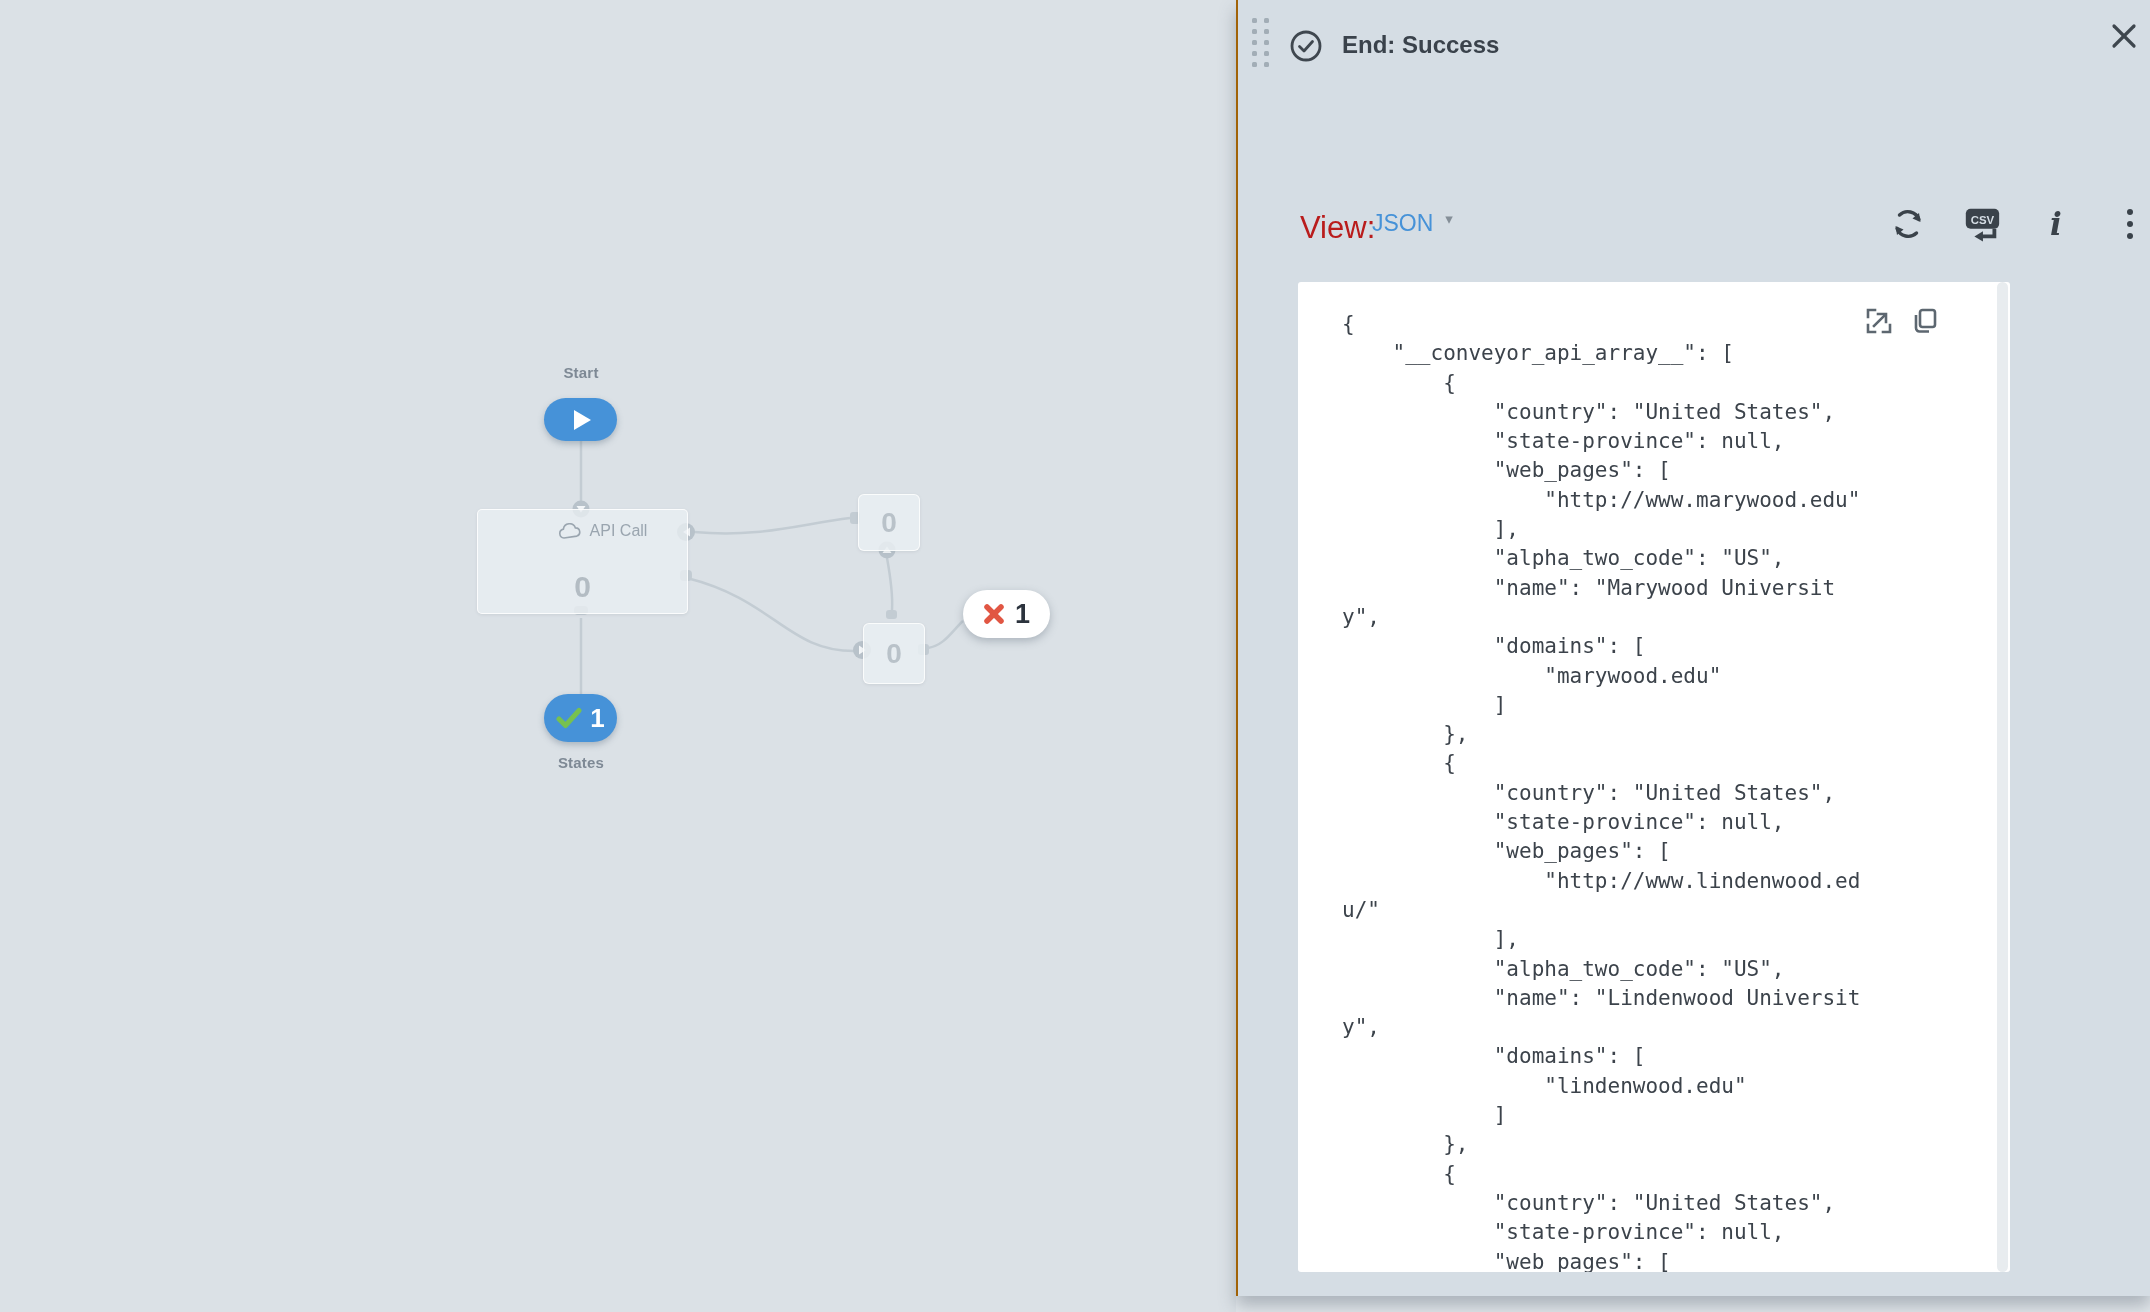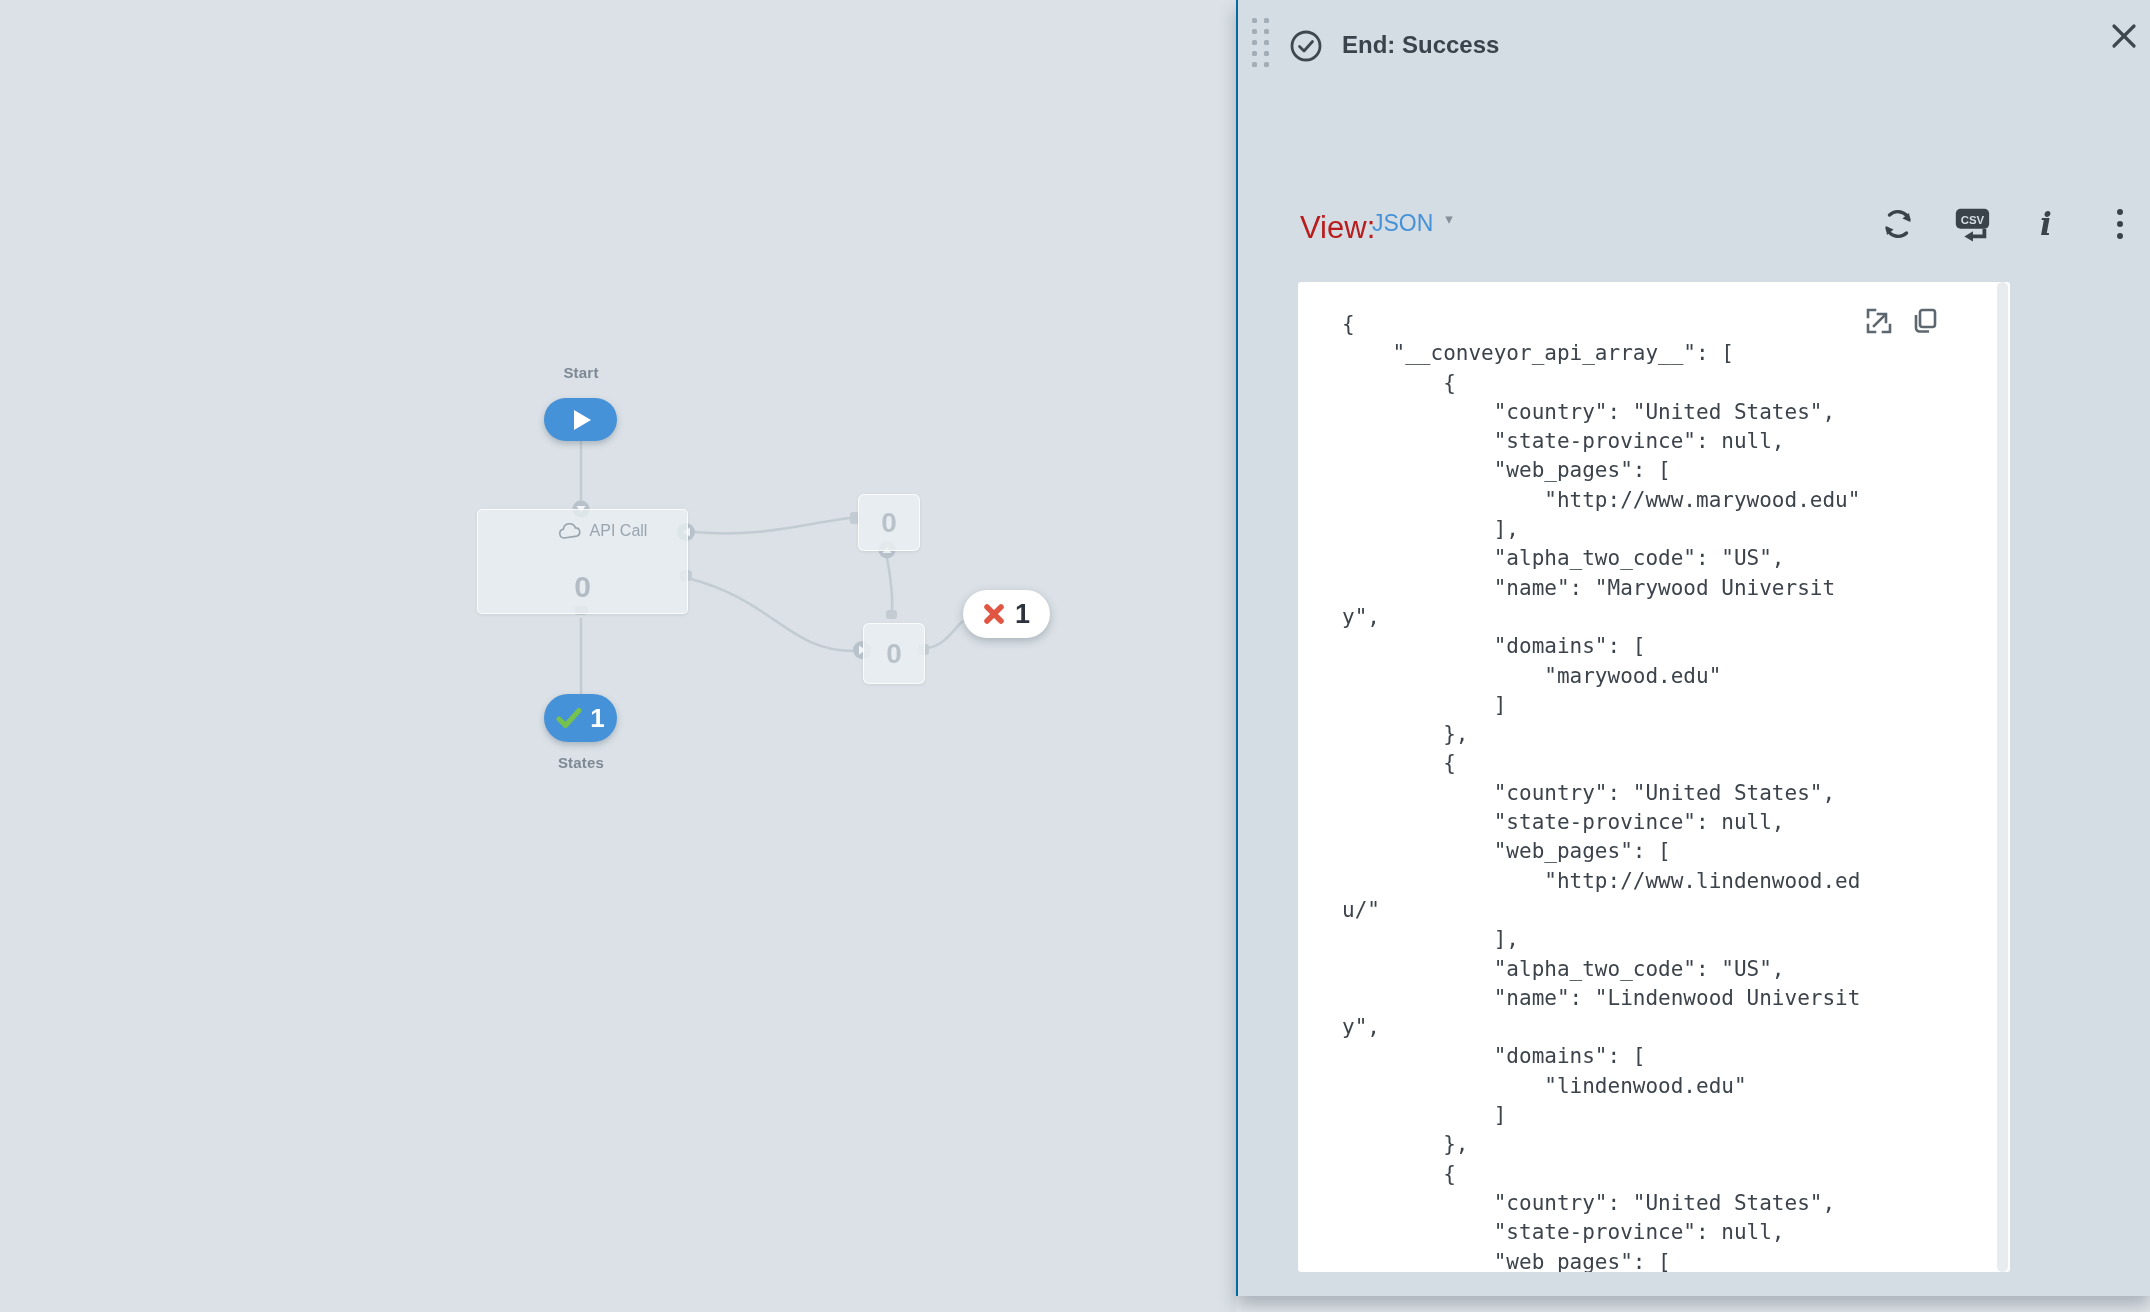--- a/index.html
+++ b/index.html
@@ -32,21 +32,21 @@
   .x-pill{
     position:absolute;left:963px;top:590px;width:87px;height:48px;border-radius:24px;
     background:#ffffff;box-shadow:0 3px 8px rgba(80,95,110,.35);
     display:flex;align-items:center;justify-content:center;gap:10px;
   }
   .x-pill .one{font-size:27px;font-weight:bold;color:#2c333d;}
   .final-one{font-size:26px;font-weight:bold;color:#ffffff;margin-left:8px;}
   
   #panel{
     position:absolute;left:1236px;top:0;width:914px;height:1296px;
-    background:#d5dde4;border-left:2px solid #0369a1;box-sizing:border-box;
+    background:#d5dde4;border-left:2px solid #a16207;box-sizing:border-box;
     box-shadow:0 10px 16px rgba(70,80,95,.35);
   }
   .drag-handle{position:absolute;left:14px;top:18px;display:grid;grid-template-columns:repeat(2,5px);grid-auto-rows:5px;gap:6px 7px;}
   .drag-handle span{width:5px;height:5px;border-radius:1.5px;background:#a2adb6;}
   .hdr-icon{position:absolute;left:49px;top:27px;color:#3f474f;}
   .panel-title{position:absolute;left:104px;top:31px;font-size:24px;font-weight:bold;color:#3a424b;}
   .close-btn{position:absolute;left:868px;top:18px;width:36px;height:36px;display:flex;align-items:center;justify-content:center;color:#3e464e;cursor:pointer;}
   
   .tabs{position:absolute;left:60px;top:96px;width:828px;height:68px;display:flex;}
   .tab{flex:1;display:flex;align-items:center;justify-content:center;font-size:23px;cursor:pointer;position:relative;}
@@ -54,21 +54,21 @@
   .tab.active{color:#3a424b;font-weight:600;}
   .tab-underline{position:absolute;left:0;bottom:0;width:100%;}
   .tab.inactive .tab-underline{height:3px;background:#939da5;}
   .tab.active .tab-underline{height:6px;background:#4692d8;}
   
   .view-row{position:absolute;left:60px;top:200px;width:852px;height:48px;}
   .view-label{position:absolute;left:2px;top:10px;font-size:31px;color:#b91c1c;}
   .view-select{position:absolute;left:74px;top:10px;display:flex;align-items:flex-start;gap:12px;cursor:pointer;}
   .view-value{font-size:23px;color:#4692d8;}
   .view-caret{font-size:15px;color:#858f98;}
-  .row-icons{position:absolute;right:10px;top:0px;height:48px;display:flex;align-items:center;gap:34px;color:#3a424a;}
+  .row-icons{position:absolute;right:0px;top:0px;height:48px;display:flex;align-items:center;gap:34px;color:#3a424a;}
   .icon-btn{width:40px;height:44px;display:flex;align-items:center;justify-content:center;cursor:pointer;}
   .info-glyph{font-family:"DejaVu Serif",serif;font-style:italic;font-weight:bold;font-size:31px;color:#3a424a;}
   .kebab{display:flex;flex-direction:column;gap:6px;}
   .kebab span{width:6px;height:6px;border-radius:50%;background:#3a424a;}
   
   .code-panel{
     position:absolute;left:60px;top:282px;width:712px;height:990px;background:#ffffff;
     border-radius:3px;overflow:hidden;
   }
   .code-pre{

